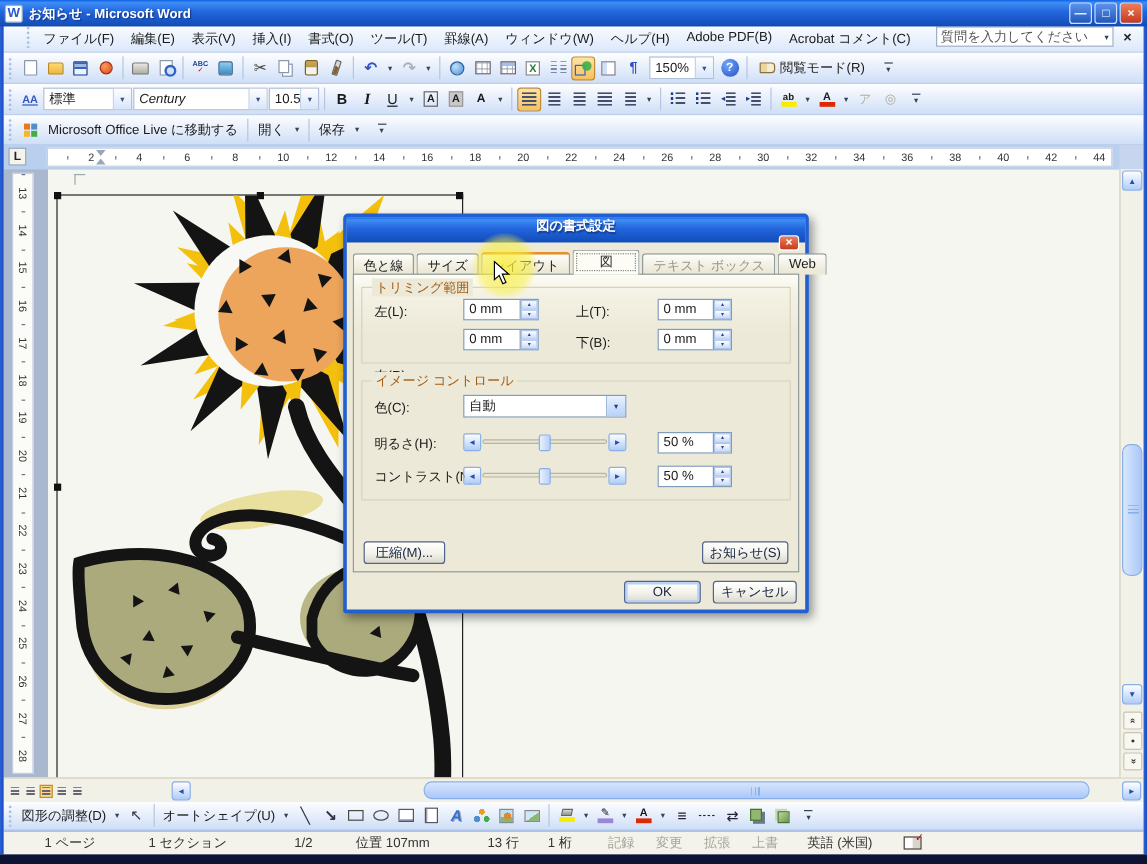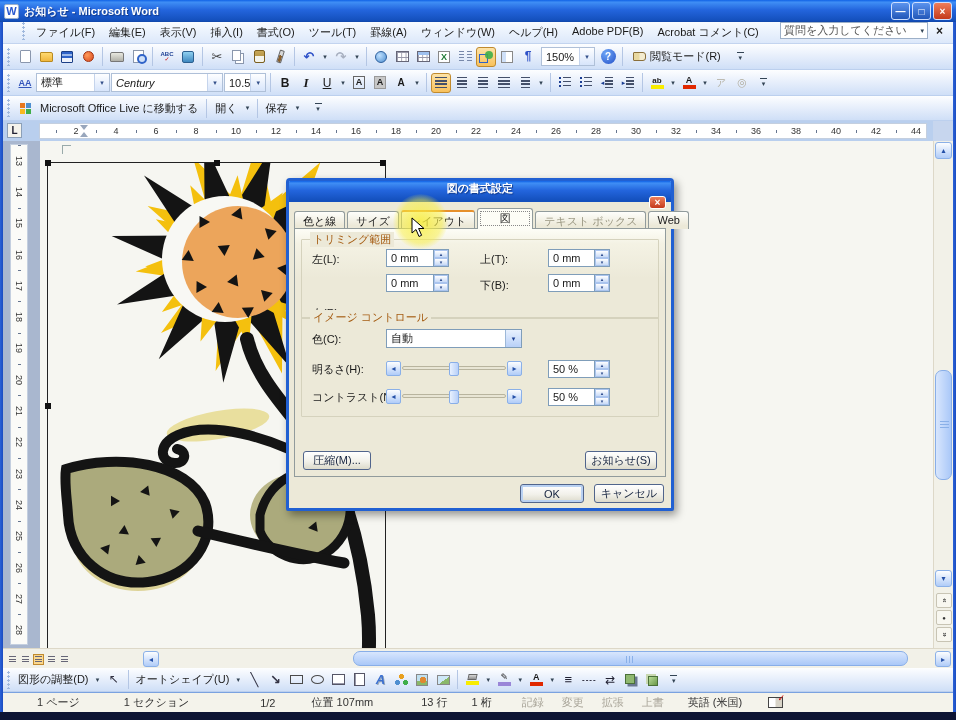--- a/index.html
+++ b/index.html
@@ -684,21 +684,21 @@
       </span>
     <span class="chv" style="margin-left:4px;margin-right:auto;">
         <i></i>
         <span>▾</span>
       </span>
   </div>
 
   <div class="statusbar">
     <span style="margin-left:34px;">1 ページ</span>
     <span style="margin-left:44px;">1 セクション</span>
-    <span style="margin-left:71px;">1/2</span>
+    <span style="margin-left:56px;">1/2</span>
     <span style="margin-left:36px;">位置 107mm</span>
     <span style="margin-left:48px;">13 行</span>
     <span style="margin-left:24px;">1 桁</span>
     <span style="display:flex;gap:18px;margin-left:30px;">
         <span class="g">記録</span>
         <span class="g">変更</span>
         <span class="g">拡張</span>
         <span class="g">上書</span>
       </span>
     <span style="margin-left:24px;">英語 (米国)</span>
@@ -714,21 +714,21 @@
     <div class="tabs">
       <span class="tab">色と線</span>
       <span class="tab">サイズ</span>
       <span class="tab hot">レイアウト</span>
       <span class="tab active">図</span>
       <span class="tab disabled">テキスト ボックス</span>
       <span class="tab">Web</span>
     </div>
     <div class="panel">
 
-      <div class="group" style="left:6px;top:10px;right:6px;height:80px;padding-left:25px;">
+      <div class="group" style="left:6px;top:10px;right:6px;height:64px;padding-left:25px;">
         <span class="gtitle">トリミング範囲</span>
         <span class="flabel" style="left:10px;top:12px;">左(L):</span>
         <span class="spin" style="left:84px;top:9px;">
           <span class="val">0 mm</span>
           <span class="ud">
               <span>▴</span>
               <span>▾</span>
             </span>
         </span>
         <span class="flabel" style="left:178px;top:12px;">上(T):</span>

